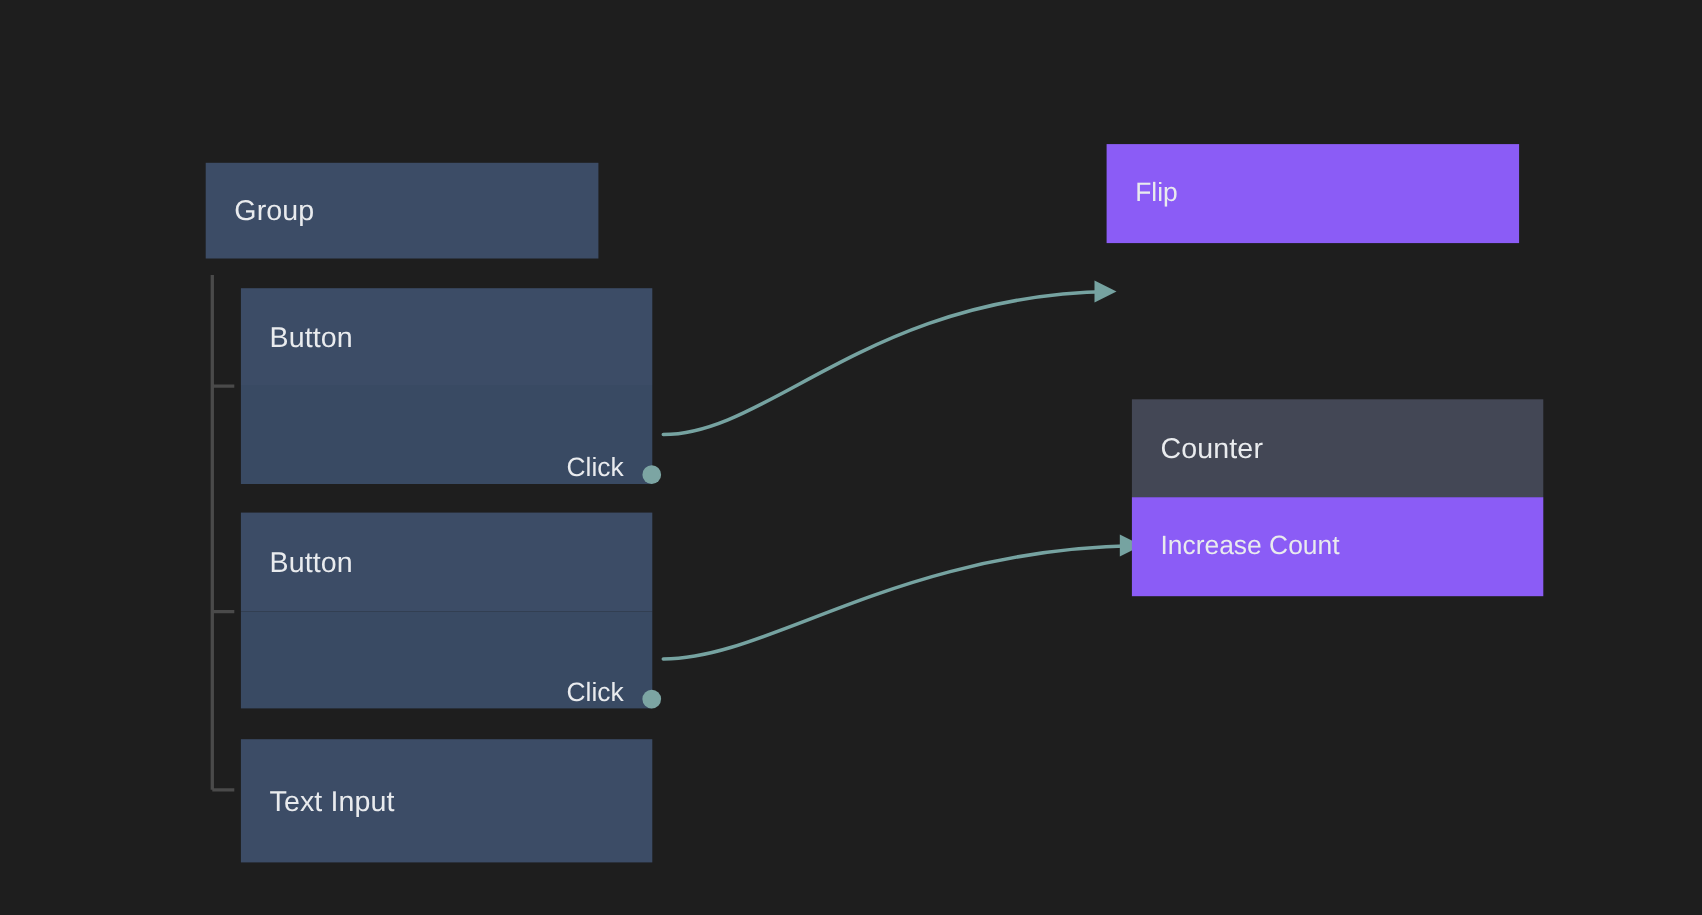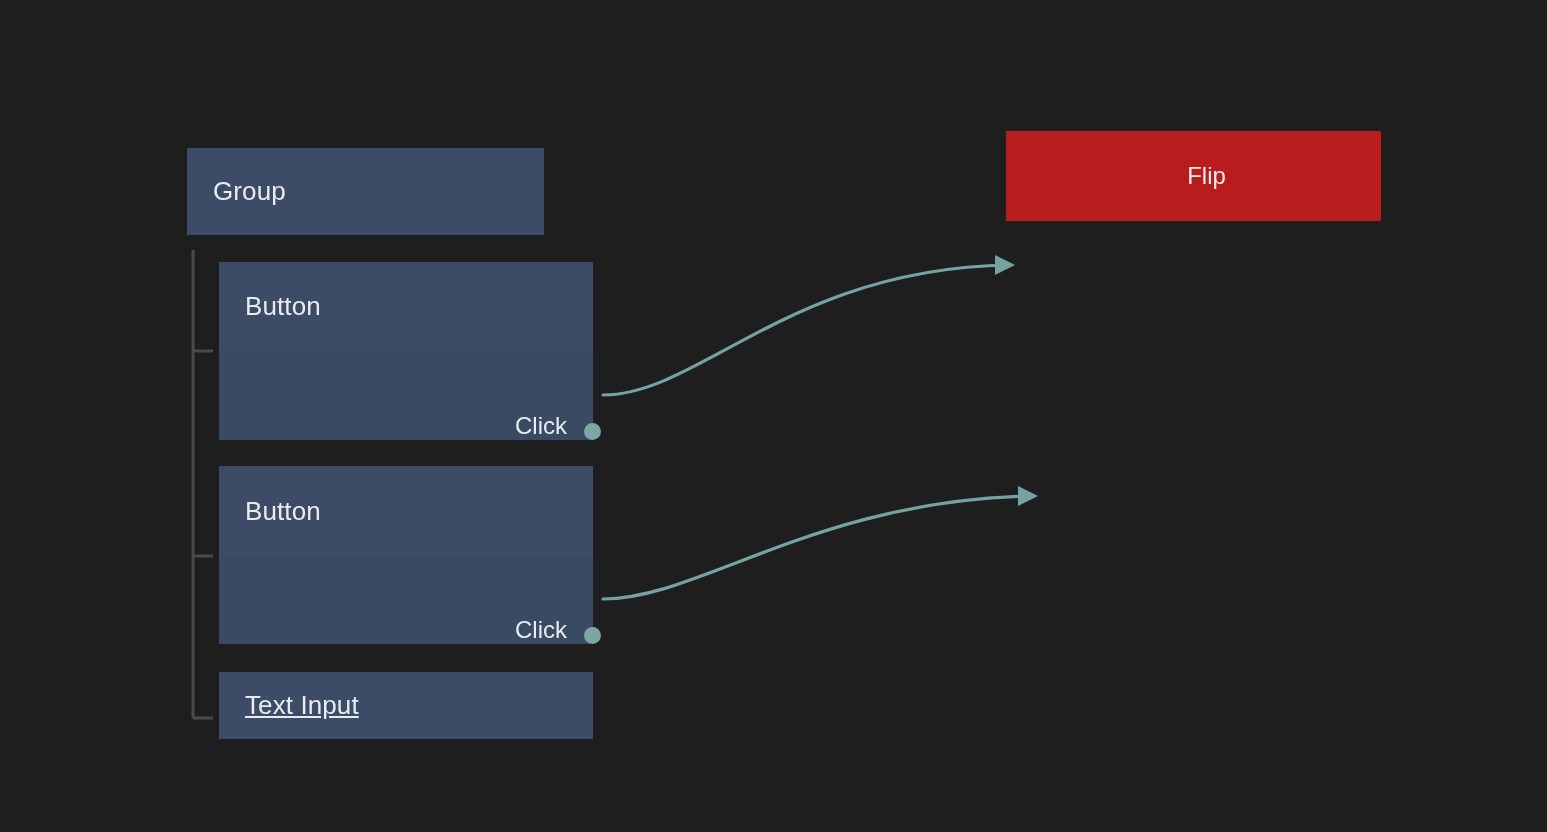--- a/index.html
+++ b/index.html
@@ -66,21 +66,21 @@
     font-size: 24px;
     white-space: nowrap;
   }
 
   
   .node.blue .node-header { background: #3c4c66; }
   .node.blue .node-body   { background: #394a63; align-items: flex-end; }
 
   
   .node.gray .node-header { background: #434755; }
-  .node.gray .node-body   { background: #b91c1c; justify-content: center; }
+  .node.gray .node-body   { background: #8b5cf6; }
 
   
   .port-row.out {
     justify-content: flex-end;
     padding: 0 26px 0 0;
   }
   .port-row.in {
     justify-content: flex-start;
     padding: 0 0 0 26px;
   }
@@ -99,21 +99,21 @@
 
   #node-button-1     { left: 219px; top: 262px;  width: 374px; }
   #node-button-1 .node-header { height: 88px; }
   #node-button-1 .node-body   { height: 90px; }
 
   #node-button-2     { left: 219px; top: 466px;  width: 374px; }
   #node-button-2 .node-header { height: 90px; }
   #node-button-2 .node-body   { height: 88px; }
 
   #node-text-input   { left: 219px; top: 672px;  width: 374px; }
-  #node-text-input .node-header { height: 67px; text-decoration: underline; }
+  #node-text-input .node-header { height: 112px; }
 
   #node-switch       { left: 1006px; top: 131px; width: 375px; }
   #node-switch  .node-header { height: 89px; }
   #node-switch  .node-body   { height: 90px; }
 
   #node-counter      { left: 1029px; top: 363px; width: 374px; }
   #node-counter .node-header { height: 89px; }
   #node-counter .node-body   { height: 90px; }
 </style>
 </head>
@@ -167,14 +167,22 @@
       <span>Text Input</span>
     </div>
   </div>
 
   <div class="node gray" id="node-switch">
     <div class="node-body port-row in">
       <span>Flip</span>
     </div>
   </div>
 
+  <div class="node gray" id="node-counter">
+    <div class="node-header">
+      <span>Counter</span>
+    </div>
+    <div class="node-body port-row in">
+      <span>Increase Count</span>
+    </div>
+  </div>
 
 </div>
 
 </body></html>

